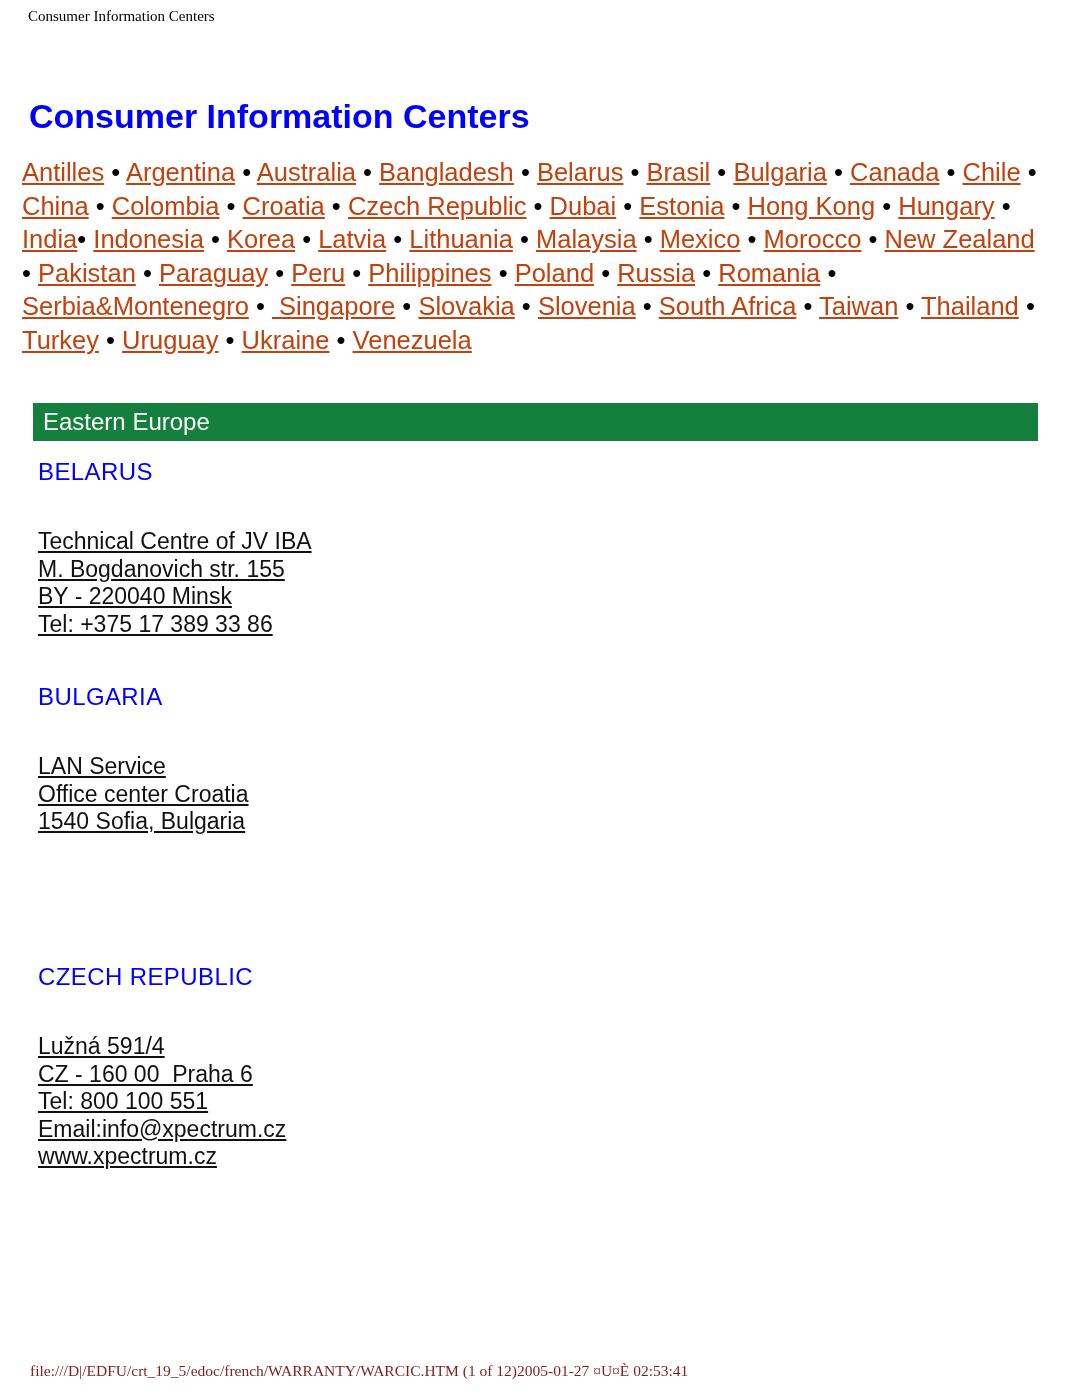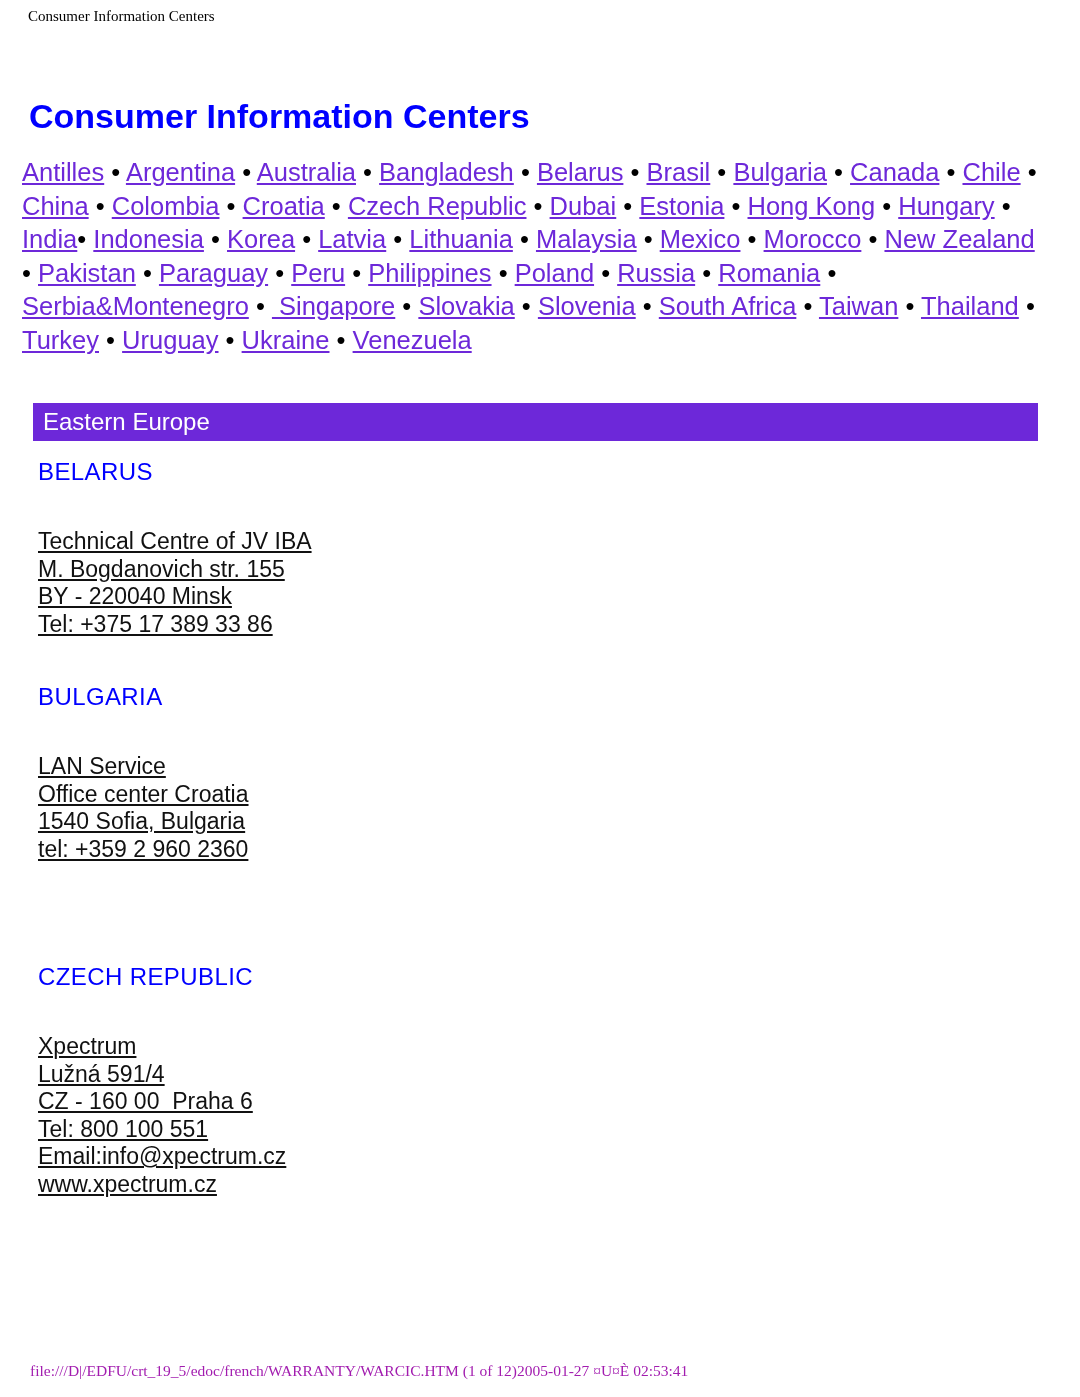--- a/index.html
+++ b/index.html
@@ -45,36 +45,36 @@
     position: absolute;
     top: 156px;
     left: 22px;
     width: 1028px;
     font-size: 25.5px;
     line-height: 33.5px;
     color: #0000ff;
     word-spacing: 0px;
   }
   .link-index a {
-    color: #6d28d9;
+    color: #c2410c;
     text-decoration: underline;
   }
   .sep {
     color: #000000;
     text-decoration: none;
   }
 
   
   .region-bar {
     position: absolute;
     top: 403px;
     left: 33px;
     width: 1005px;
     height: 38px;
-    background: #6d28d9;
+    background: #15803d;
     box-sizing: border-box;
   }
   .region-bar-label {
     position: absolute;
     top: 5px;
     left: 10px;
     font-size: 24px;
     color: #ffffff;
     white-space: nowrap;
   }
@@ -103,21 +103,21 @@
   #block-bulgaria { top: 683px; }
   #block-czech { top: 963px; }
 
   
   .page-footer {
     position: absolute;
     top: 1362px;
     left: 30px;
     font-family: "Liberation Serif", serif;
     font-size: 15.5px;
-    color: #a21caf;
+    color: #7f1d1d;
     white-space: nowrap;
   }
 </style>
 </head>
 <body>
 
 <div class="page-header">Consumer Information Centers</div>
 
 <h1 class="page-title">Consumer Information Centers</h1>
 
@@ -127,21 +127,21 @@
   <div class="region-bar-label">Eastern Europe</div>
 </div>
 
 <div class="country-block" id="block-belarus">
   <div class="country-name">BELARUS</div>
   <div class="addr" id="addr-belarus"><div>Technical Centre of JV IBA</div><div>M. Bogdanovich str. 155</div><div>BY - 220040 Minsk</div><div>Tel: +375 17 389 33 86</div></div>
 </div>
 
 <div class="country-block" id="block-bulgaria">
   <div class="country-name">BULGARIA</div>
-  <div class="addr" id="addr-bulgaria"><div>LAN Service</div><div>Office center Croatia</div><div>1540 Sofia, Bulgaria</div><div>tel: +359 2 960 2360</div></div>
+  <div class="addr" id="addr-bulgaria"><div>LAN Service</div><div>Office center Croatia</div><div>1540 Sofia, Bulgaria</div></div>
 </div>
 
 <div class="country-block" id="block-czech">
   <div class="country-name">CZECH REPUBLIC</div>
-  <div class="addr" id="addr-czech"><div>Xpectrum</div><div>Lužná 591/4</div><div>CZ - 160 00  Praha 6</div><div>Tel: 800 100 551</div><div>Email:info@xpectrum.cz</div><div>www.xpectrum.cz</div></div>
+  <div class="addr" id="addr-czech"><div>Lužná 591/4</div><div>CZ - 160 00  Praha 6</div><div>Tel: 800 100 551</div><div>Email:info@xpectrum.cz</div><div>www.xpectrum.cz</div></div>
 </div>
 
 <div class="page-footer">file:///D|/EDFU/crt_19_5/edoc/french/WARRANTY/WARCIC.HTM (1 of 12)2005-01-27 ¤U¤È 02:53:41</div>
 
 </body></html>

